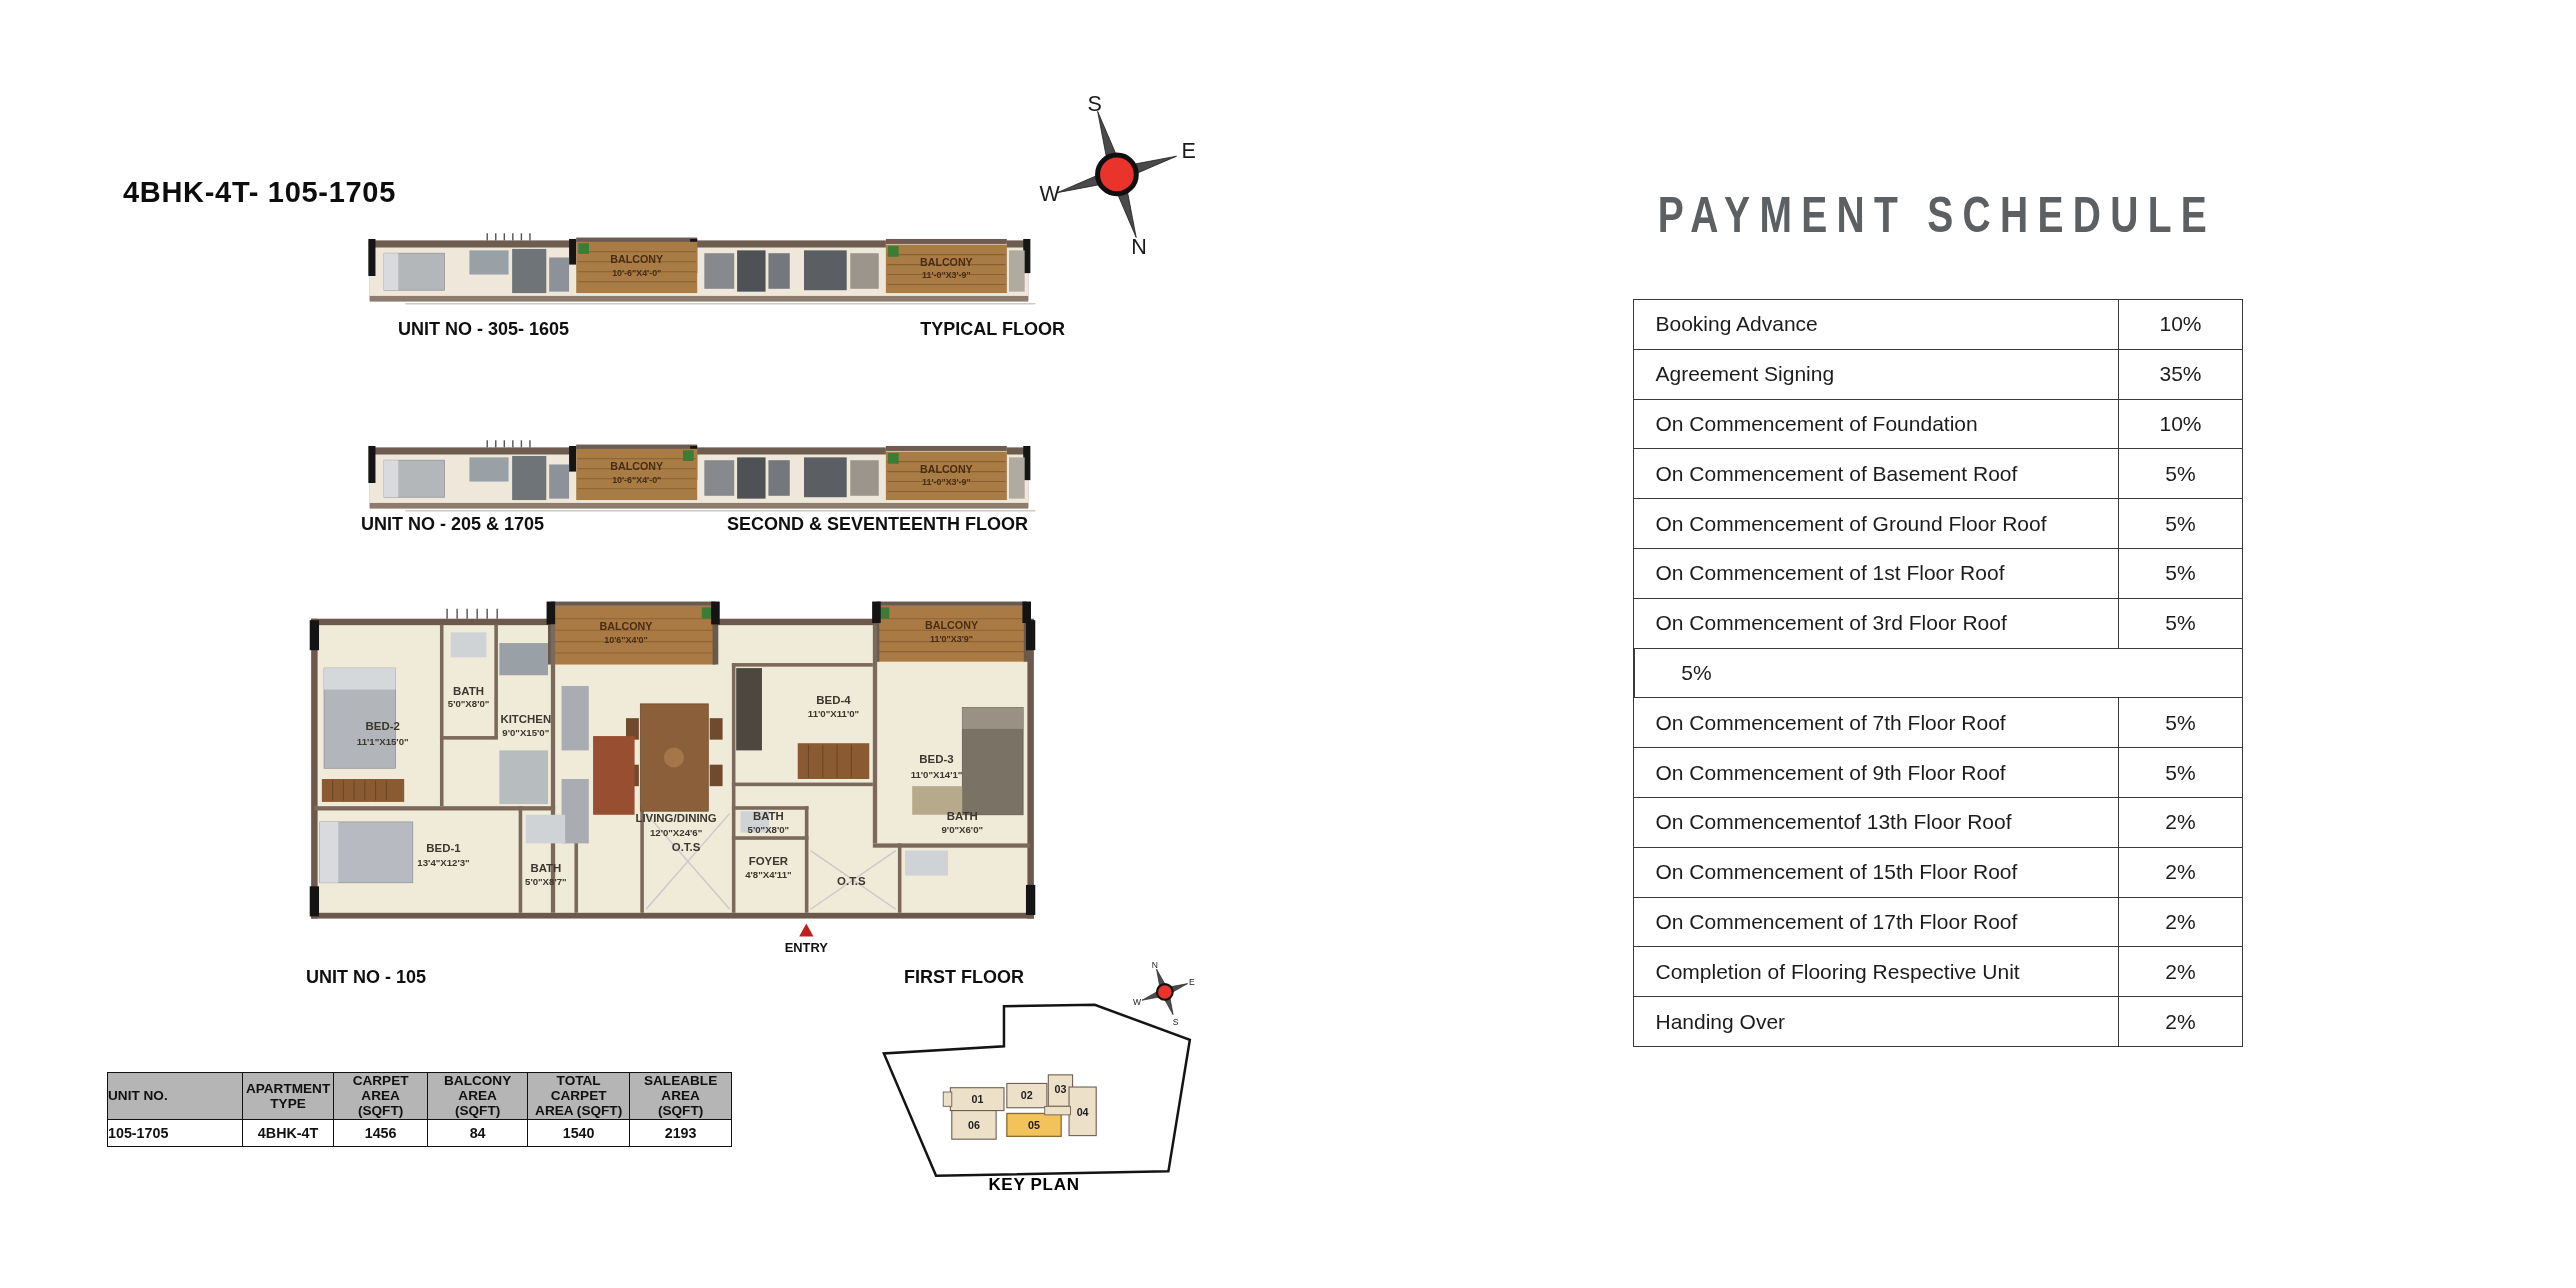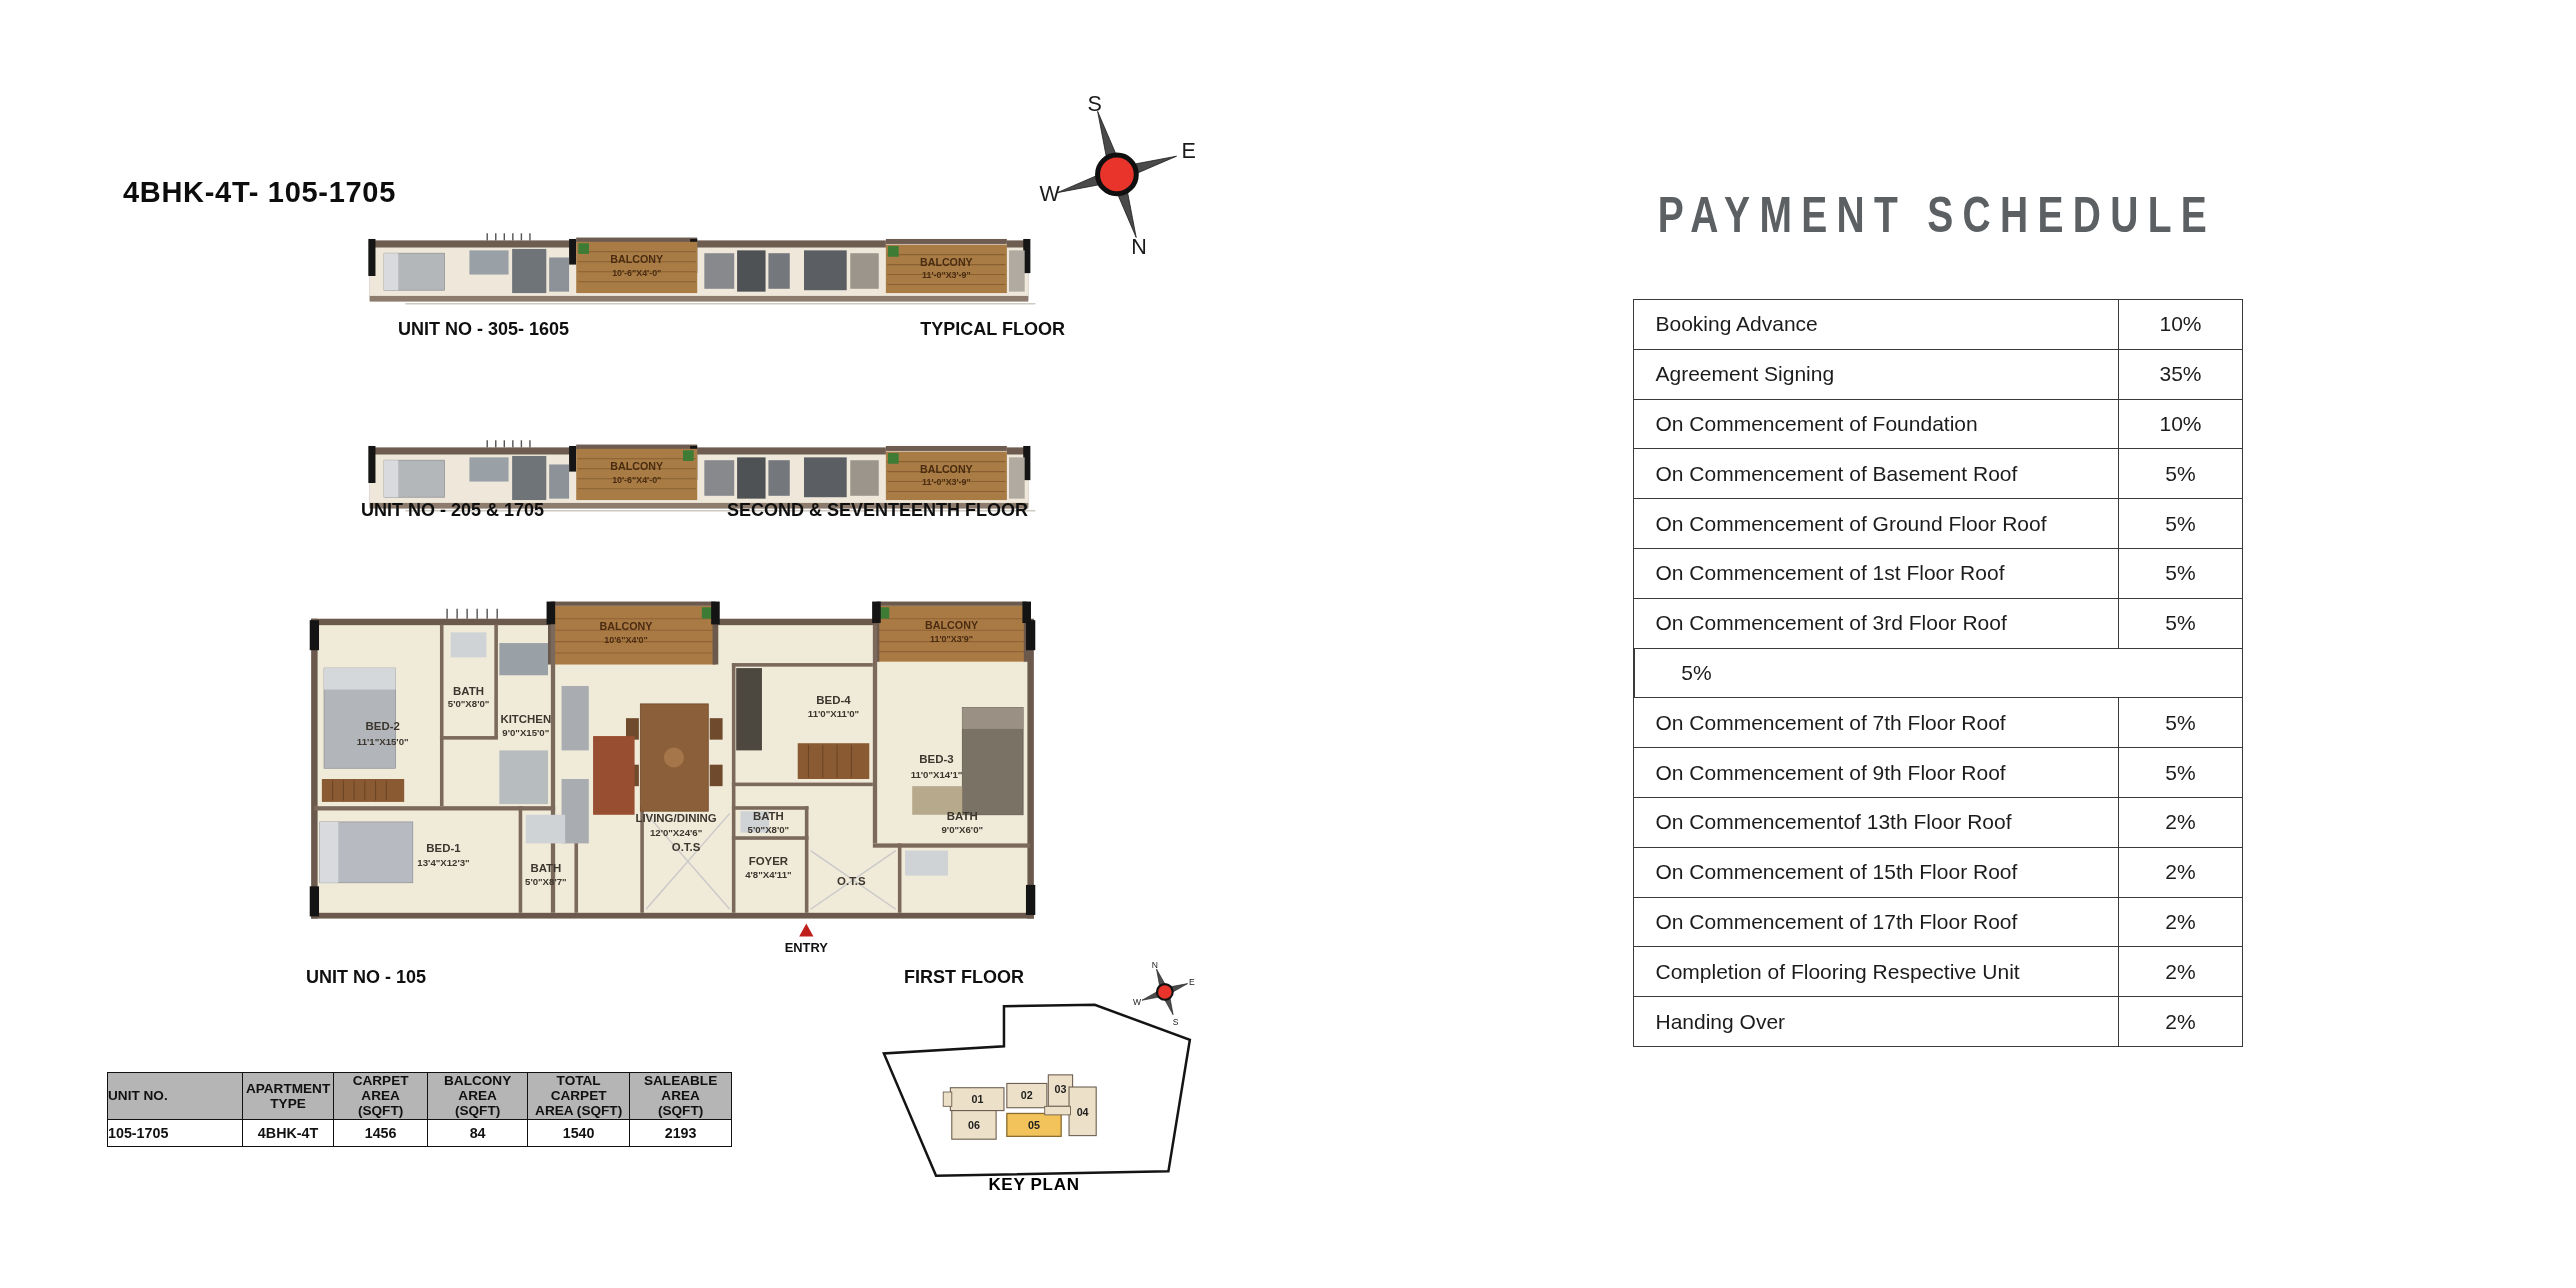--- a/index.html
+++ b/index.html
@@ -7,21 +7,21 @@
           font-family:"Liberation Sans", sans-serif;color:#111;}
 
   
   .plan-title{position:absolute;left:123px;top:176px;font-size:29px;font-weight:700;
               letter-spacing:0.7px;color:#0d0d0d;}
 
   
   .plan-caption{position:absolute;display:flex;justify-content:space-between;
                 font-weight:700;font-size:18px;color:#0f0f0f;}
   .cap-strip1{left:361px;top:319px;width:667px;margin-left:37px;}
-  .cap-strip2{left:361px;top:500px;width:667px;}
+  .cap-strip2{left:361px;top:514px;width:667px;}
   .cap-main{left:306px;top:935px;width:718px;margin-top:32px;}
 
   .strip-svg{position:absolute;width:676px;height:84px;}
   .strip1{left:361px;top:229px;}
   .strip2{left:361px;top:436px;}
   .mainplan-svg{position:absolute;left:304px;top:600px;width:737px;height:358px;}
   .compass-main{position:absolute;left:1038px;top:92px;width:165px;height:172px;}
   .keyplan-svg{position:absolute;left:866px;top:959px;width:336px;height:236px;}
   .keyplan-title{position:absolute;left:866px;top:1175px;width:336px;text-align:center;
                  font-size:17px;font-weight:700;color:#000000;letter-spacing:0.7px;}

